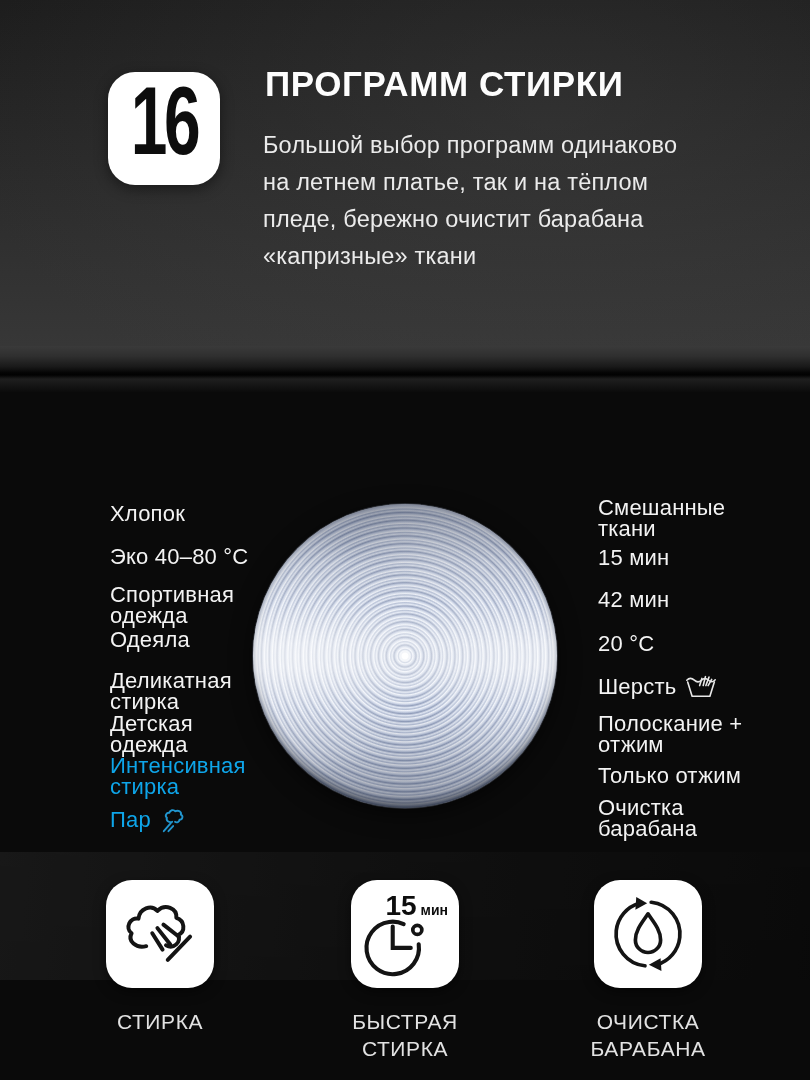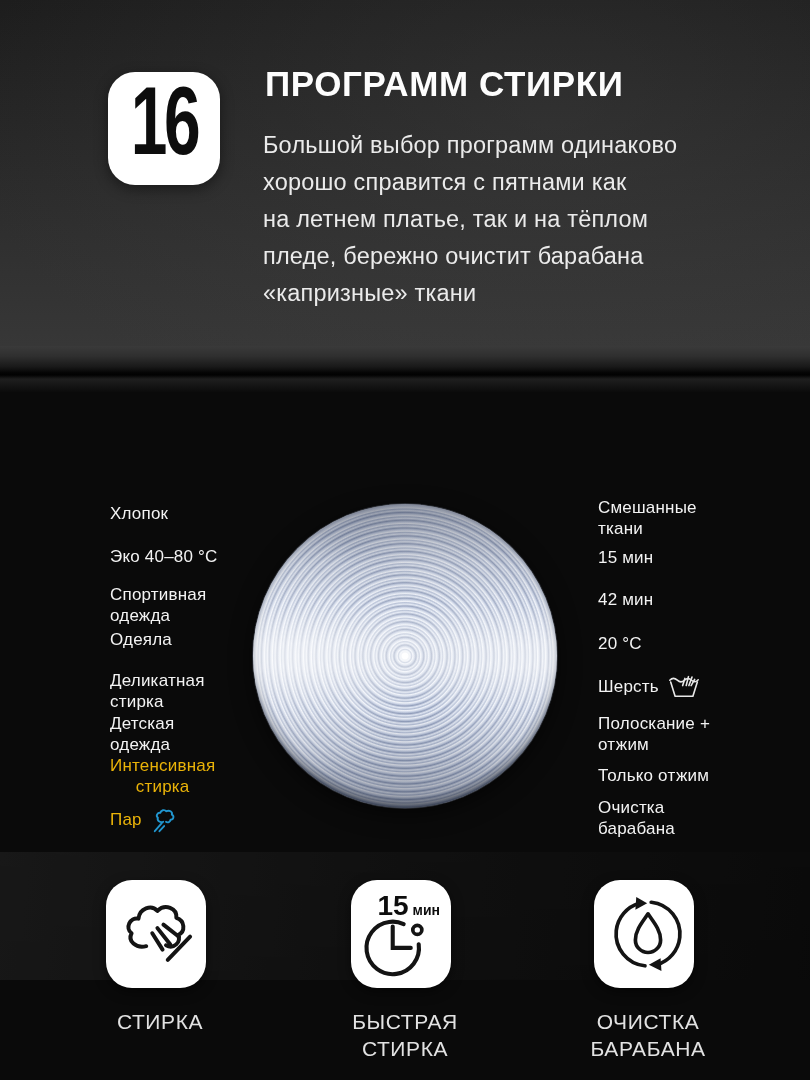--- a/index.html
+++ b/index.html
@@ -65,44 +65,44 @@
   }
   .dial::after{
     content:"";position:absolute;inset:0;border-radius:50%;
     background:
       radial-gradient(circle at 14% 50%, rgba(255,255,255,.48) 0%, rgba(255,255,255,0) 42%),
       radial-gradient(circle at 90% 52%, rgba(255,255,255,.34) 0%, rgba(255,255,255,0) 38%),
       radial-gradient(circle at 60% 22%, rgba(255,255,255,.16) 0%, rgba(255,255,255,0) 30%);
   }
   
   .plabel{
-    position:absolute;font-size:17px;line-height:21px;color:#f3f3f3;
+    position:absolute;font-size:22px;line-height:21px;color:#f3f3f3;
     letter-spacing:.2px;white-space:nowrap;
   }
   .plabel span{display:block;}
-  .plabel.accent{color:#eab308;text-align:center;}
+  .plabel.accent{color:#0ea5e9;}
   .plabel.row{display:flex;align-items:center;gap:9px;}
   .left-col{left:110px;}
   .right-col{left:598px;}
   .l1{top:503px}.l2{top:546px}.l3{top:584px}.l4{top:629px}
   .l5{top:670px}.l6{top:713px}.l7{top:755px}.l8{top:804px}
   .r1{top:497px}.r2{top:547px}.r3{top:589px}.r4{top:633px}
   .r5{top:673px}.r6{top:713px}.r7{top:765px}.r8{top:797px}
   .inline-icon{flex:0 0 auto;display:block;}
   
   .sheen{
     position:absolute;left:0;top:852px;width:810px;height:128px;
     background:
       linear-gradient(96deg, rgba(40,40,40,.85) 0%, rgba(26,26,26,.8) 45%, rgba(12,12,12,.8) 100%),
       linear-gradient(180deg, rgba(0,0,0,0) 0%, rgba(0,0,0,.9) 100%);
     opacity:.55;
   }
   
   .fcard{
-    position:absolute;top:880px;width:100px;height:108px;background:#fff;
+    position:absolute;top:880px;width:108px;height:108px;background:#fff;
     border-radius:26px;box-shadow:0 4px 12px rgba(0,0,0,.5);
   }
   .c1{left:106px}.c2{left:351px}.c3{left:594px}
   .fcard svg.big{position:absolute;}
   .icon-steam-big{left:11px;top:12px;width:86px;height:86px;}
   .icon-timer{left:4px;top:22px;width:82px;height:82px;}
   .icon-drum{left:12px;top:12px;width:84px;height:84px;}
   .badge15{
     position:absolute;top:12px;right:11px;display:flex;align-items:baseline;gap:4px;
     color:#0d0d0d;
@@ -123,21 +123,20 @@
 
   <div class="top-panel"></div>
   <div class="seam"></div>
 
   <div class="count-badge">
     <span class="count">16</span>
   </div>
   <h1 class="title">ПРОГРАММ СТИРКИ</h1>
   <div class="desc">
     <span>Большой выбор программ одинаково</span>
-    <span>хорошо справится с пятнами как</span>
     <span>на летнем платье, так и на тёплом</span>
     <span>пледе, бережно очистит барабана</span>
     <span>«капризные» ткани</span>
   </div>
 
   <div class="dial"></div>
 
   <div class="plabel left-col l1">
     <span>Хлопок</span>
   </div>

